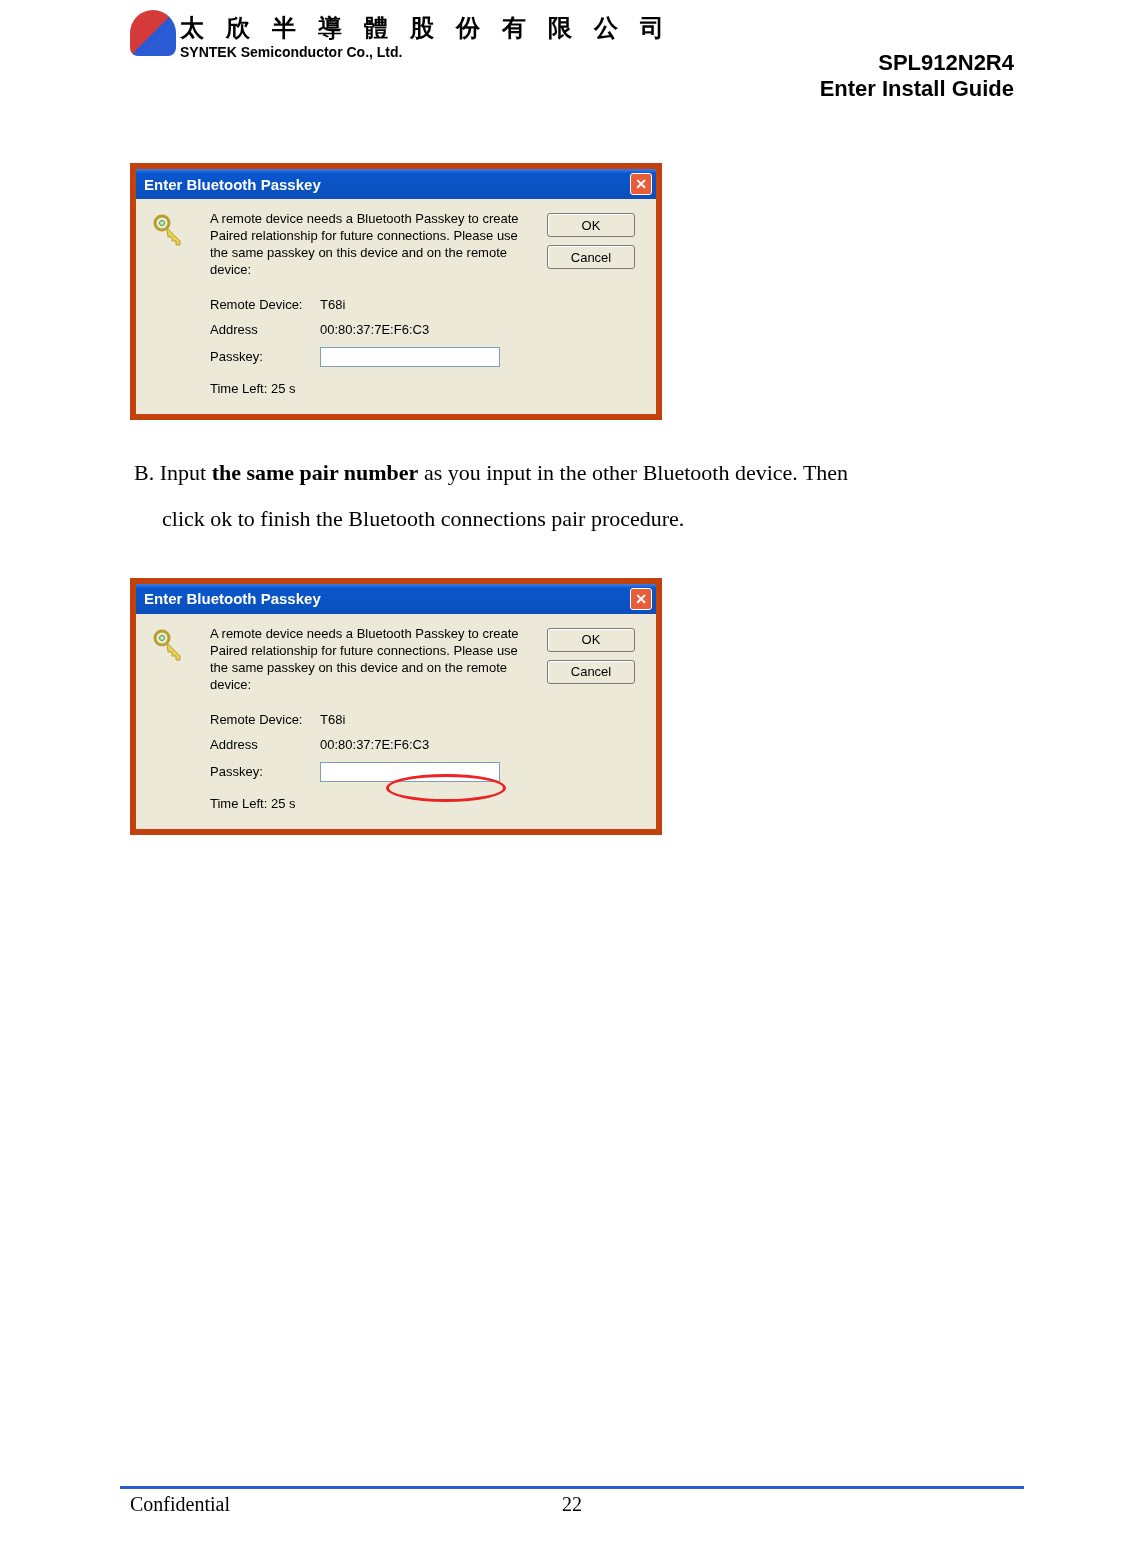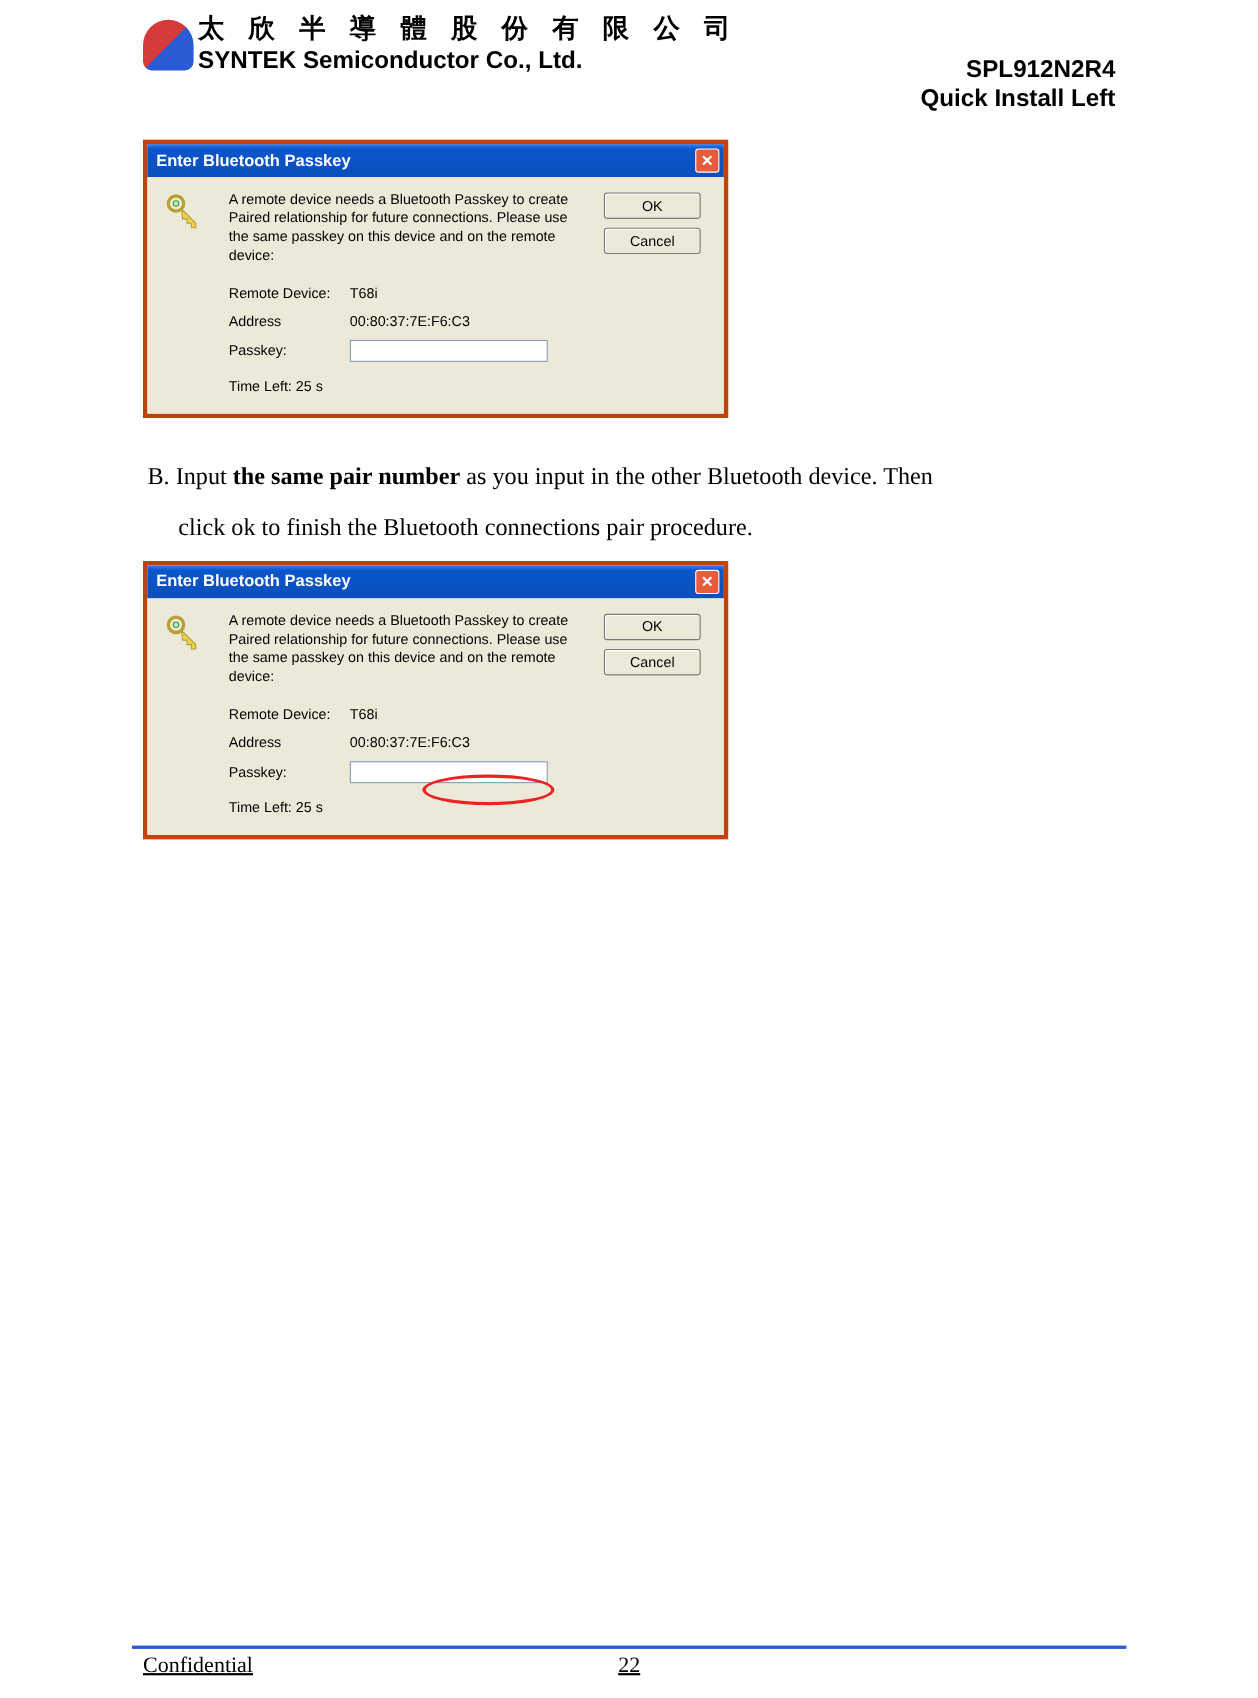--- a/index.html
+++ b/index.html
@@ -36,21 +36,21 @@
       display: flex;
       flex-direction: column;
     }
     .chinese {
       font-size: 24px;
       font-weight: bold;
       letter-spacing: 8px;
       font-family: "SimSun", serif;
     }
     .english {
-      font-size: 22px;
+      font-size: 14px;
       font-weight: bold;
       font-family: Arial, sans-serif;
     }
     .header-right {
       text-align: right;
       margin-top: 40px;
     }
     .product {
       font-size: 22px;
       font-weight: bold;
@@ -59,23 +59,24 @@
     .guide {
       font-size: 22px;
       font-weight: bold;
       font-family: Arial, sans-serif;
     }
     .content {
       padding: 25px 130px 0 130px;
     }
     .dialog {
       width: 532px;
-      border: 4px solid #c2410c;
+      border: 6px solid #c2410c;
       background: #ece9d8;
       margin-bottom: 30px;
+      margin-top: 36px;
     }
     .dialog-titlebar {
       height: 30px;
       background: linear-gradient(to bottom, #3b7de8 0%, #0956cc 15%, #0b4fbb 100%);
       display: flex;
       align-items: center;
       justify-content: space-between;
       padding: 0 4px 0 8px;
     }
     .dialog-title {
@@ -193,24 +194,23 @@
       width: 120px;
       height: 28px;
       border: 3px solid #e22;
       border-radius: 50%;
       left: 250px;
       top: 160px;
       pointer-events: none;
     }
     .footer {
       position: absolute;
-      bottom: 18px;
+      bottom: 28px;
       left: 0;
       width: 100%;
-      text-decoration: underline;
     }
     .footer-line {
       border-top: 3px solid #2a5bd4;
       margin: 0 120px 4px 120px;
     }
     .footer-row {
       display: grid;
       grid-template-columns: 1fr 80px 1fr;
       padding: 0 130px;
       font-size: 20px;
@@ -229,21 +229,21 @@
     <div class="logo">
       <div class="logo-shape"></div>
     </div>
     <div class="company-text">
       <div class="chinese">太 欣 半 導 體 股 份 有 限 公 司</div>
       <div class="english">SYNTEK Semiconductor Co., Ltd.</div>
     </div>
   </div>
   <div class="header-right">
     <div class="product">SPL912N2R4</div>
-    <div class="guide">Quick Install Left</div>
+    <div class="guide">Enter Install Guide</div>
   </div>
 </div>
 
 <div class="content">
 
   <div class="dialog">
     <div class="dialog-titlebar">
       <span class="dialog-title">Enter Bluetooth Passkey</span>
       <div class="close-btn">
         <span>✕</span>

